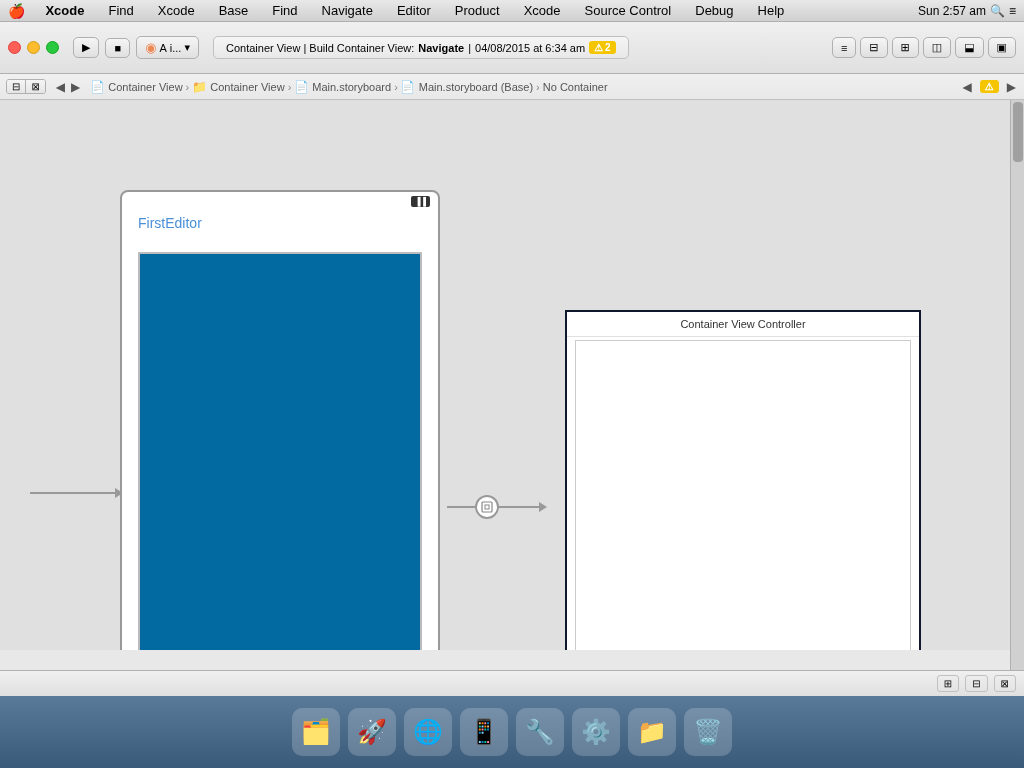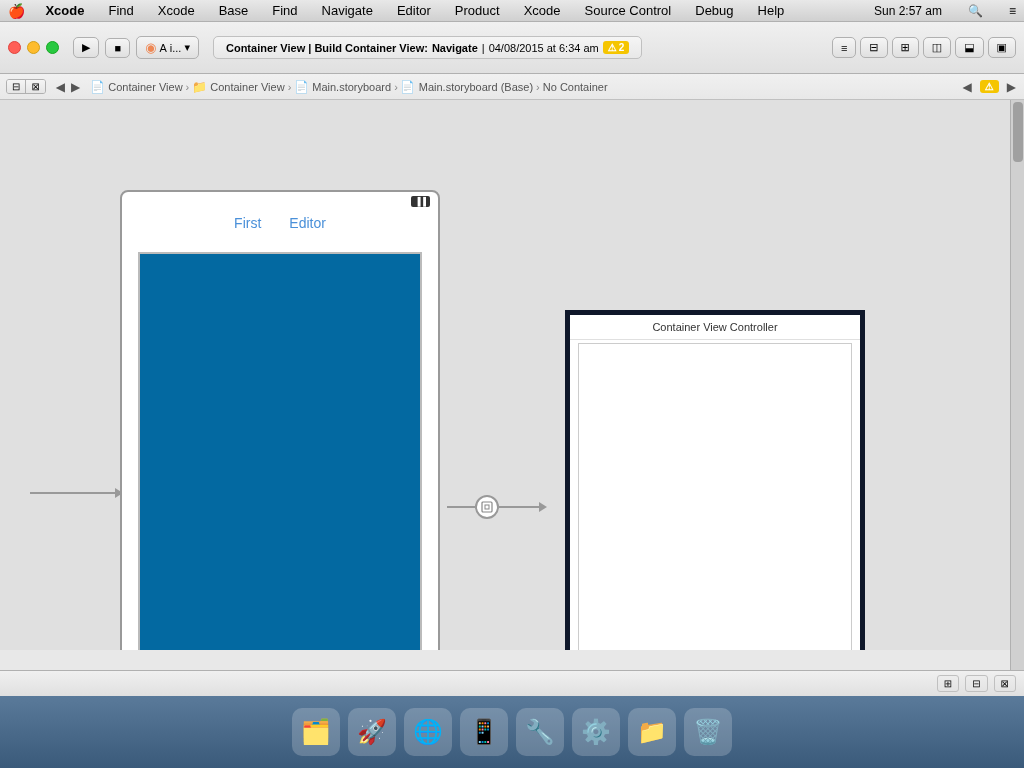--- a/index.html
+++ b/index.html
@@ -30,21 +30,21 @@
     }
     .menubar-item {
       cursor: default;
       padding: 0 4px;
       border-radius: 3px;
     }
     .menubar-item.bold { font-weight: bold; }
     .menubar-right {
       margin-left: auto;
       display: flex;
-      gap: 26px;
+      gap: 4px;
       font-size: 12px;
     }
 
     
     .toolbar {
       background: linear-gradient(to bottom, #f0f0f0, #e0e0e0);
       height: 52px;
       display: flex;
       align-items: center;
       padding: 0 8px;
@@ -78,21 +78,21 @@
       background: linear-gradient(to bottom, #f5f5f5, #e8e8e8);
       border: 1px solid #c0c0c0;
       border-radius: 5px;
       padding: 4px 12px;
       font-size: 11px;
       display: flex;
       align-items: center;
       gap: 4px;
       margin: 0 8px;
     }
-    .build-status-text { font-weight: bold; }
+    .build-status-text { font-weight: normal; }
     .build-warning {
       background: #f5c500;
       border-radius: 3px;
       padding: 1px 5px;
       font-size: 10px;
       font-weight: bold;
       color: white;
       display: flex;
       align-items: center;
       gap: 2px;
@@ -232,23 +232,22 @@
     }
     .iphone-battery {
       background: #333;
       color: white;
       font-size: 8px;
       padding: 1px 4px;
       border-radius: 2px;
     }
     .iphone-nav {
       display: flex;
-      justify-content: center;
+      justify-content: flex-start;
       padding: 4px 16px;
-      gap: 28px;
     }
     .iphone-nav-btn {
       color: #4a90d9;
       font-size: 14px;
     }
     .iphone-content {
       position: absolute;
       top: 60px;
       left: 16px;
       right: 16px;
@@ -276,24 +275,24 @@
       justify-content: center;
       font-size: 10px;
       color: #666;
     }
 
     
     .container-vc {
       position: absolute;
       left: 565px;
       top: 210px;
-      width: 300px;
+      width: 356px;
       height: 360px;
       background: white;
-      border: 5px solid #0f172a;
+      border: 2px solid #0f172a;
     }
     .container-vc-title {
       text-align: center;
       padding: 6px;
       font-size: 11px;
       color: #333;
       border-bottom: 1px solid #e0e0e0;
     }
     .container-vc-body {
       position: absolute;

